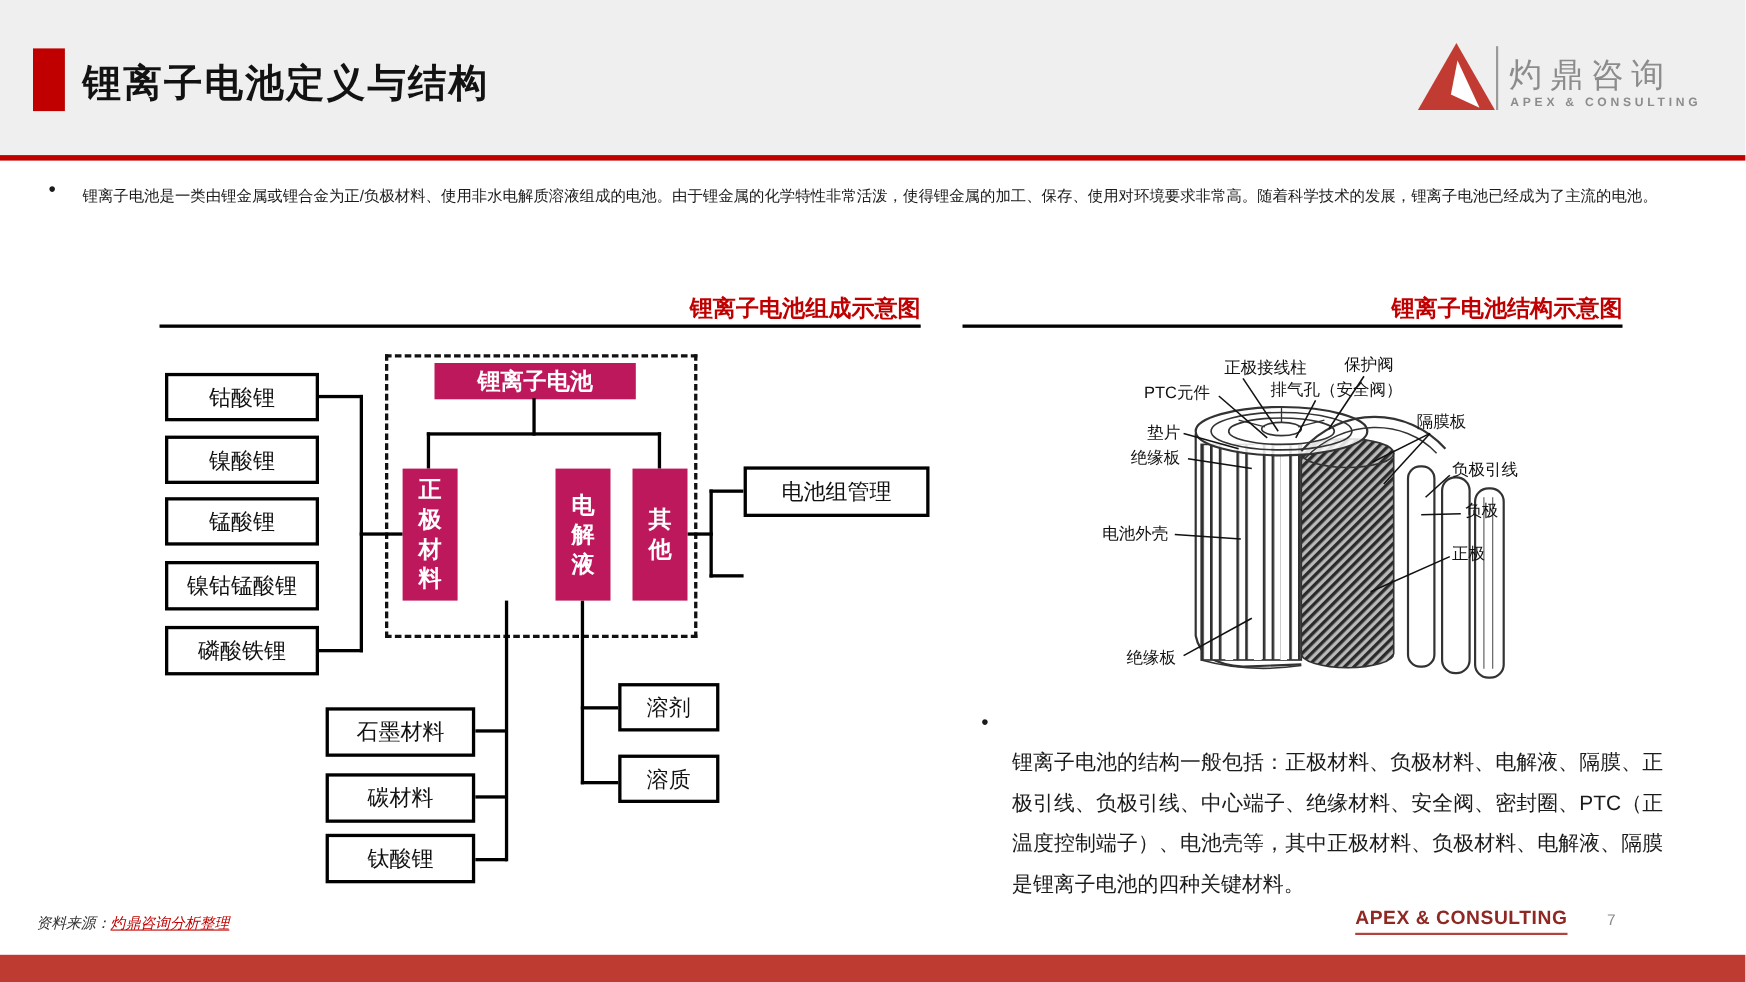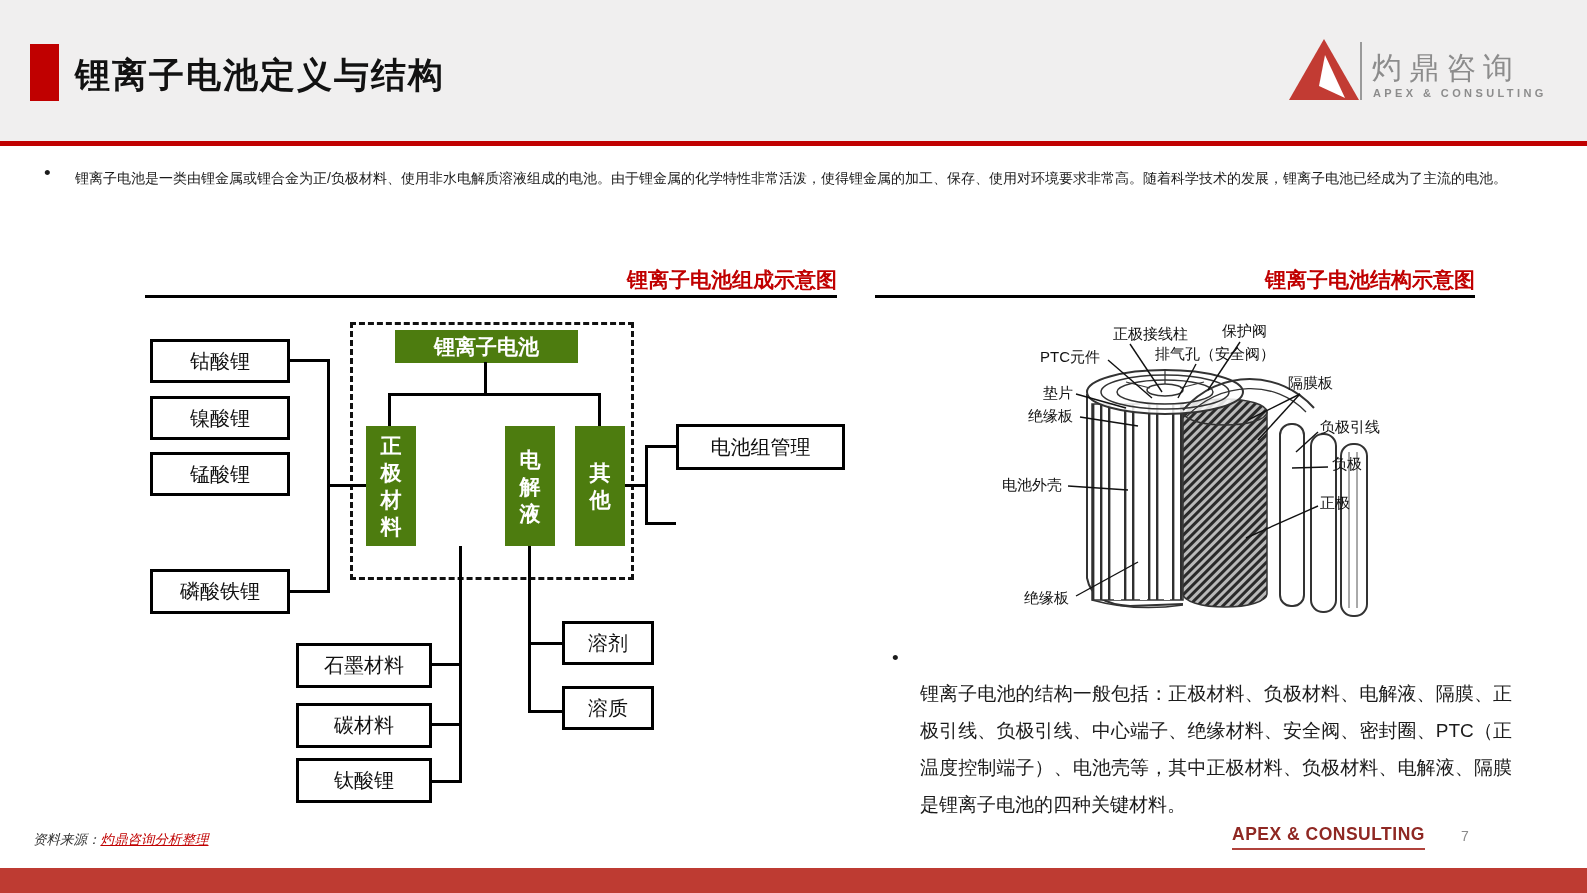--- a/index.html
+++ b/index.html
@@ -19,21 +19,21 @@
   .logo-divider { position:absolute; left:1360px; top:42px; width:2px; height:58px; background:#9a9a9a; }
   .logo-text { position:absolute; left:1372px; top:48px; font-size:30px; font-weight:normal; color:#8C8C8C; letter-spacing:7px; }
   .logo-sub { position:absolute; left:1373px; top:87px; font-size:11px; color:#8C8C8C; letter-spacing:3.4px; font-weight:bold; }
   
   .bullet-dot { position:absolute; font-size:19px; color:#1b1b1b; }
   .intro-text { position:absolute; left:75px; top:158px; width:1437px; font-size:14px; line-height:41px; color:#1b1b1b; word-break:break-all; text-align:justify; }
   
   .diag-title { position:absolute; font-size:21px; font-weight:bold; color:#C00000; text-align:right; }
   .diag-underline { position:absolute; height:3px; background:#000; }
   .wbox { position:absolute; background:#fff; border:3px solid #000; display:flex; align-items:center; justify-content:center; font-size:20px; color:#111; }
-  .rbox { position:absolute; background:#4d7c0f; color:#fff; font-weight:bold; display:flex; align-items:center; justify-content:center; }
+  .rbox { position:absolute; background:#be185d; color:#fff; font-weight:bold; display:flex; align-items:center; justify-content:center; }
   .pillar { width:50px; height:120px; top:426px; font-size:21px; line-height:27px; }
   .pillar .vtext { width:22px; word-break:break-all; text-align:center; }
   .ln { position:absolute; background:#000; }
   .dashed-box { position:absolute; left:350px; top:322px; width:284px; height:258px; border:3px dashed #111; background:transparent; }
   
   .slabel { position:absolute; font-size:15px; color:#111; white-space:nowrap; }
   .struct-bullet-text { position:absolute; left:920px; top:643px; width:592px; font-size:19px; line-height:37px; color:#1b1b1b; word-break:break-all; text-align:justify;margin-top:32px; }
   
   .source-line { position:absolute; left:33px; top:831px; font-size:13.5px; font-style:italic; color:#333; }
   .source-link { color:#C00000; text-decoration:underline; cursor:pointer;text-align:right; }
@@ -102,20 +102,21 @@
   <div class="rbox pillar" style="left:505px;">
       <span class="vtext">电解液</span>
     </div>
   <div class="rbox pillar" style="left:575px;">
       <span class="vtext">其他</span>
     </div>
 
   <div class="wbox" style="left:150px; top:339px; width:140px; height:44px;">钴酸锂</div>
   <div class="wbox" style="left:150px; top:396px; width:140px; height:44px;">镍酸锂</div>
   <div class="wbox" style="left:150px; top:452px; width:140px; height:44px;">锰酸锂</div>
+  <div class="wbox" style="left:150px; top:510px; width:140px; height:45px;">镍钴锰酸锂</div>
   <div class="wbox" style="left:150px; top:569px; width:140px; height:45px;">磷酸铁锂</div>
 
   <div class="wbox" style="left:676px; top:424px; width:169px; height:46px;">电池组管理</div>
 
   <div class="wbox" style="left:296px; top:643px; width:136px; height:45px;">石墨材料</div>
   <div class="wbox" style="left:296px; top:703px; width:136px; height:45px;">碳材料</div>
   <div class="wbox" style="left:296px; top:758px; width:136px; height:45px;">钛酸锂</div>
 
   <div class="wbox" style="left:562px; top:621px; width:92px; height:44px;">溶剂</div>
   <div class="wbox" style="left:562px; top:686px; width:92px; height:44px;">溶质</div>

